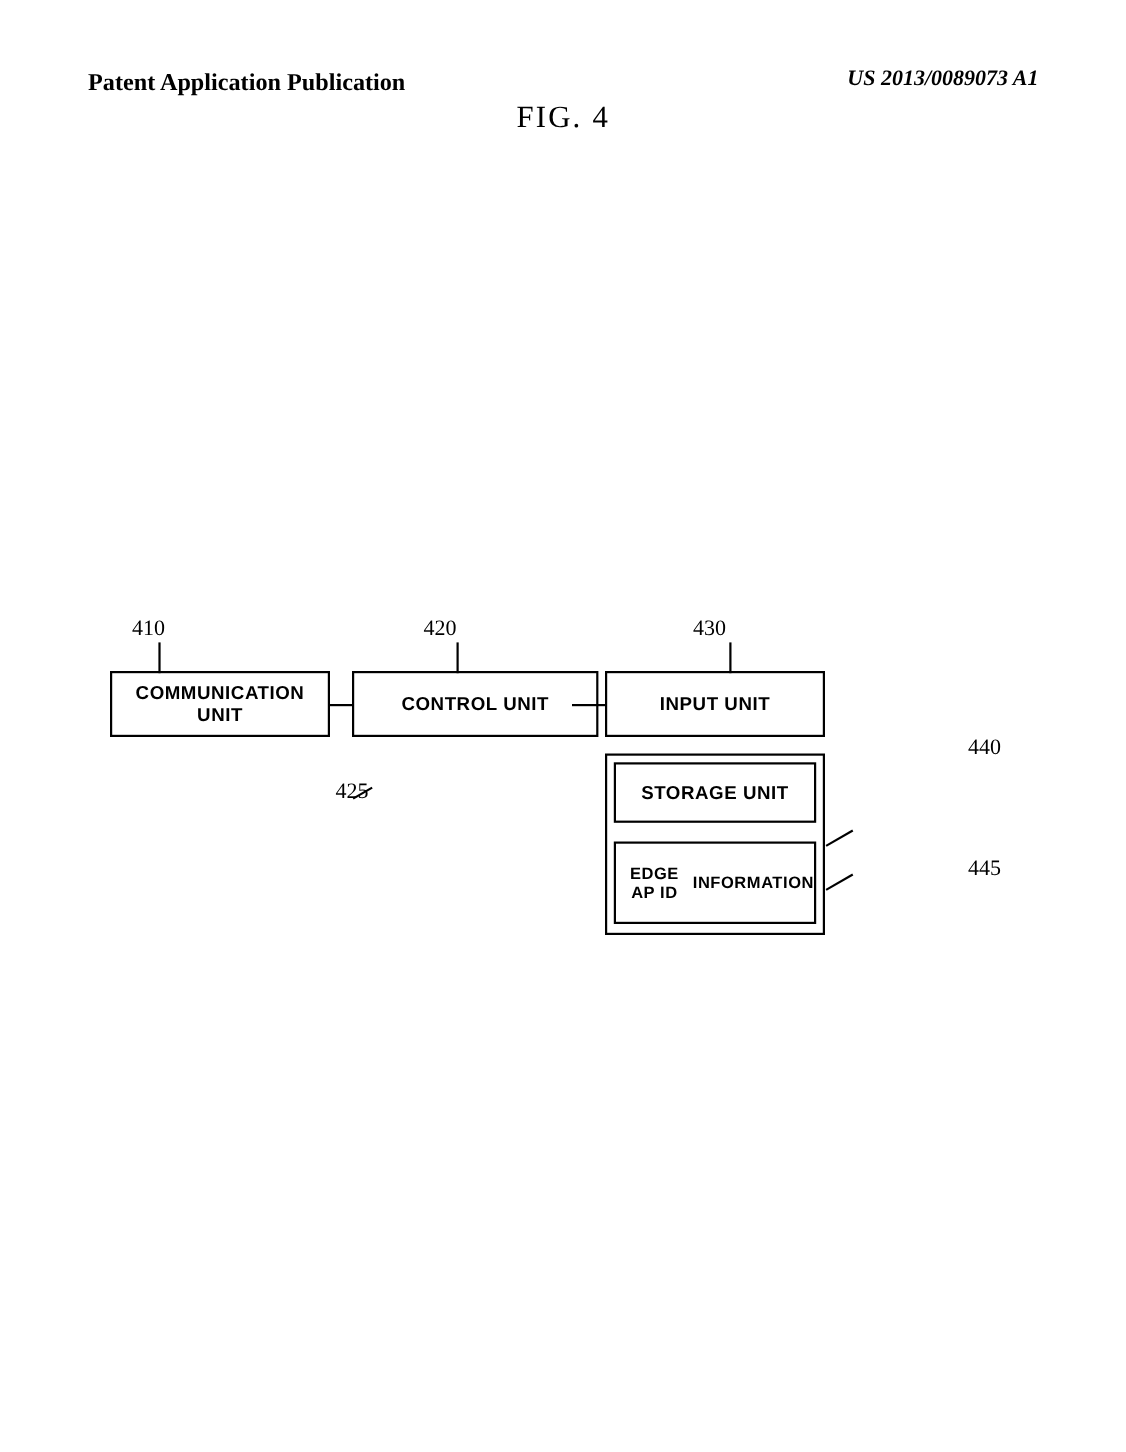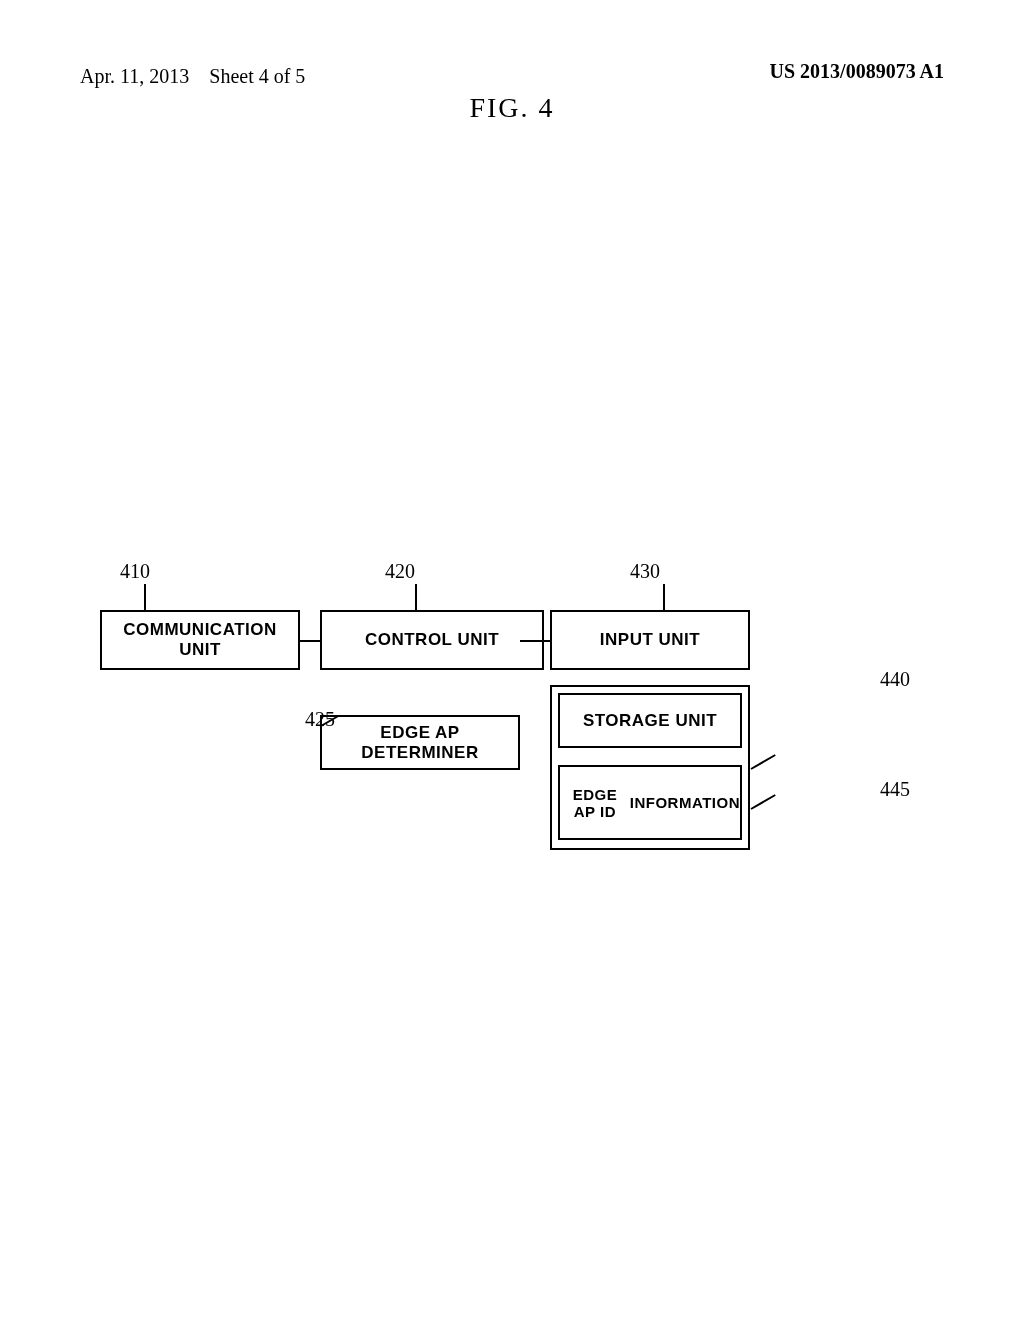--- a/index.html
+++ b/index.html
@@ -32,20 +32,21 @@
 
     .header-center {
       font-size: 20px;
       text-align: center;
       line-height: 1.6;
     }
 
     .header-right {
       font-size: 20px;
       font-weight: bold;
+      font-style: italic;
     }
 
     .figure-label {
       text-align: center;
       font-size: 28px;
       letter-spacing: 2px;
     }
 
     .diagram-container {
       position: absolute;
@@ -79,23 +80,21 @@
     
     .outer-box {
       position: absolute;
       border: 2px solid #000;
     }
   </style>
 </head>
 <body>
 
 <div class="page-header">
-  <div class="header-center">
-    <span>Apr. 11, 2013</span>&nbsp;&nbsp;&nbsp;&nbsp;<span>Sheet 4 of 5</span>
-  </div>
+  <div class="header-left">Patent Application Publication</div>
   <div class="header-right">US 2013/0089073 A1</div>
 </div>
 
 <div class="figure-label">FIG. 4</div>
 
 <div class="diagram-container">
 
   <div class="ref-label" style="top: 0px; left: 20px;">410</div>
 
   <div class="ref-label" style="top: 0px; left: 285px;">420</div>
@@ -111,21 +110,20 @@
   <div style="position:absolute; top:24px; left:44px; width:2px; height:28px; background:#000;"></div>
 
   <div style="position:absolute; top:24px; left:315px; width:2px; height:28px; background:#000;"></div>
 
   <div style="position:absolute; top:24px; left:563px; width:2px; height:28px; background:#000;"></div>
 
   <div class="box" style="top: 50px; left: 0px; width: 200px; height: 60px;">COMMUNICATION UNIT</div>
 
   <div class="box" style="top: 50px; left: 220px; width: 224px; height: 60px;">CONTROL UNIT</div>
 
-  <div class="box" style="top: 155px; left: 220px; width: 200px; height: 55px;">EDGE AP DETERMINER</div>
 
   <div class="box" style="top: 50px; left: 450px; width: 200px; height: 60px;">INPUT UNIT</div>
 
   <div class="outer-box" style="top: 125px; left: 450px; width: 200px; height: 165px;"></div>
 
   <div class="box" style="top: 133px; left: 458px; width: 184px; height: 55px; border: 2px solid #000;">STORAGE UNIT</div>
 
   <div class="box" style="top: 205px; left: 458px; width: 184px; height: 75px; border: 2px solid #000; font-size:15px;">
     <span>EDGE AP ID</span>
       <br>

